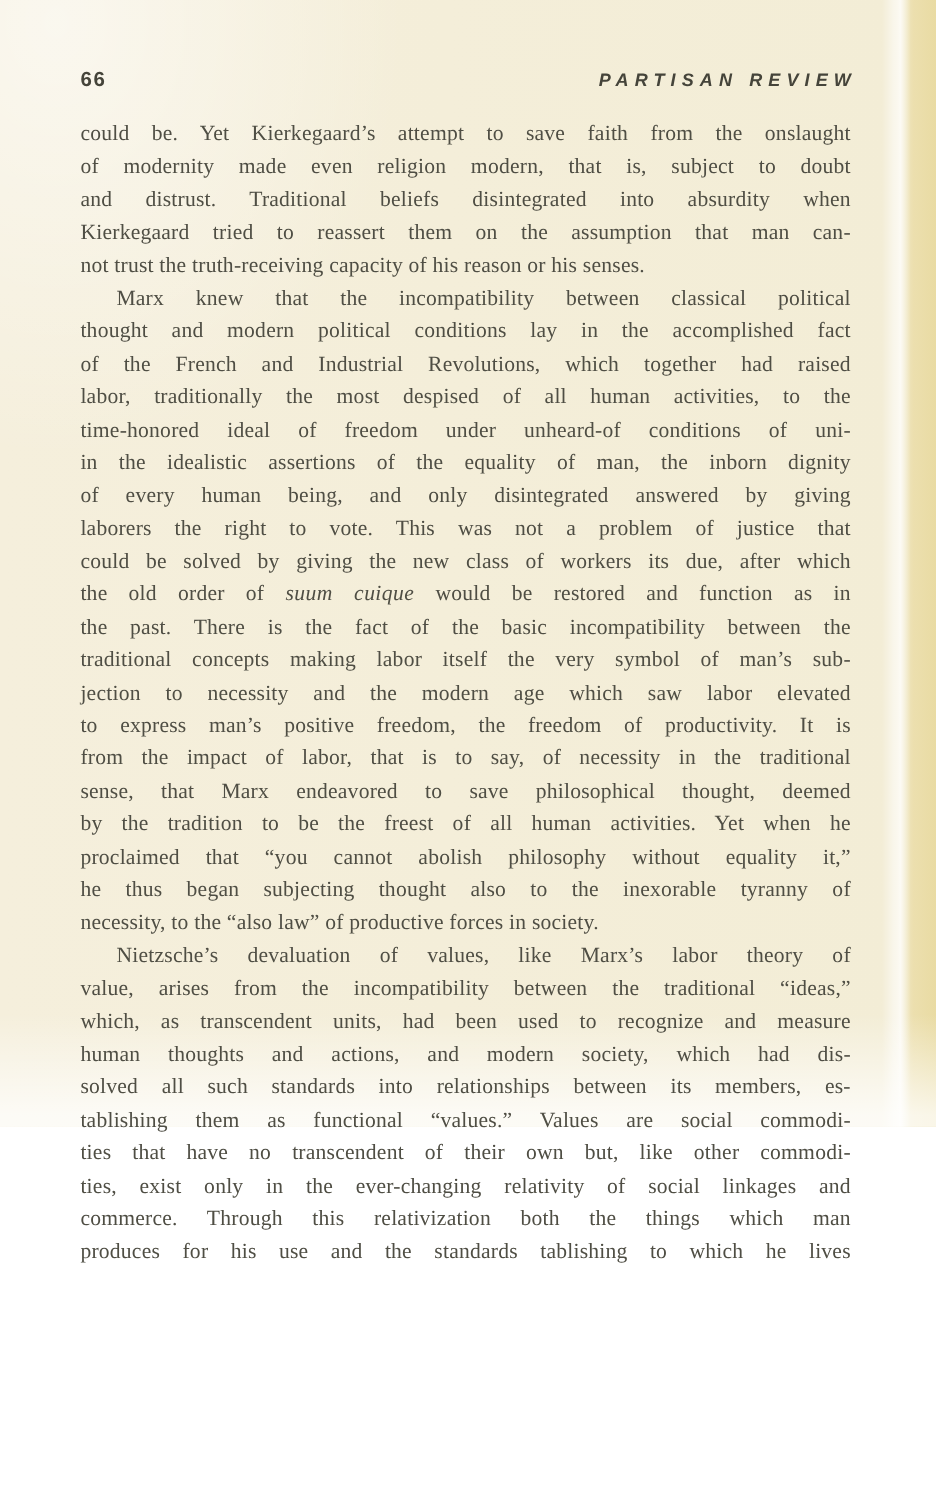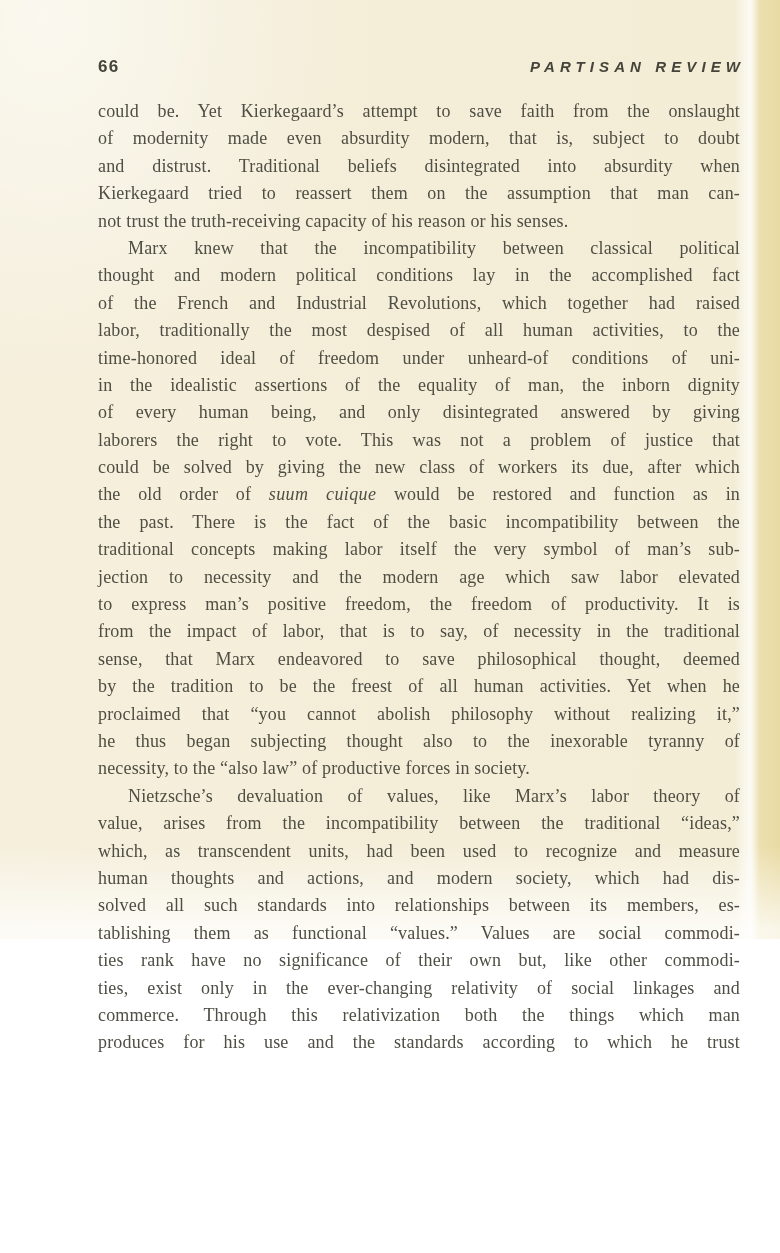--- a/index.html
+++ b/index.html
@@ -10,21 +10,21 @@
     width: 780px;
     height: 1253px;
     overflow: hidden;
     font-family: "Liberation Serif", serif;
   }
   .sheet {
     position: relative;
     width: 780px;
     height: 939px;
     box-sizing: border-box;
-    padding: 57px 35px 0 98px;
+    padding: 57px 35px 0 67px;
     background:
       radial-gradient(ellipse at 6% 2%, rgba(255,255,255,0.55) 0%, rgba(255,255,255,0) 28%),
       linear-gradient(to bottom, rgba(255,255,255,0) 90%, rgba(255,255,255,0.75) 99%),
       linear-gradient(to right, rgba(255,255,255,0) 94.2%, rgba(255,255,255,0.8) 96.2%, rgba(255,255,255,0) 97.3%),
       linear-gradient(to right, #f5efdc 0%, #f3edd6 95.5%, #ecdfae 97.6%, #e9dba3 100%);
   }
   .header {
     display: flex;
     justify-content: space-between;
     align-items: baseline;
@@ -76,21 +76,21 @@
 <body>
 
 <div class="sheet">
   <div class="header">
     <span class="pagenum">66</span>
     <span class="journal">PARTISAN REVIEW</span>
   </div>
   <div class="body-text" id="body-text">
       <div class="paragraph">
         <div class="line">could be. Yet Kierkegaard’s attempt to save faith from the onslaught</div>
-        <div class="line">of modernity made even absurdity modern, that is, subject to doubt</div>
+        <div class="line">of modernity made even religion modern, that is, subject to doubt</div>
         <div class="line">and distrust. Traditional beliefs disintegrated into absurdity when</div>
         <div class="line">Kierkegaard tried to reassert them on the assumption that man can-</div>
         <div class="line no-stretch">not trust the truth-receiving capacity of his reason or his senses.</div>
       </div>
       <div class="paragraph">
         <div class="line indent">Marx knew that the incompatibility between classical political</div>
         <div class="line">thought and modern political conditions lay in the accomplished fact</div>
         <div class="line">of the French and Industrial Revolutions, which together had raised</div>
         <div class="line">labor, traditionally the most despised of all human activities, to the</div>
         <div class="line">time-honored ideal of freedom under unheard-of conditions of uni-</div>
@@ -99,30 +99,30 @@
         <div class="line">laborers the right to vote. This was not a problem of justice that</div>
         <div class="line">could be solved by giving the new class of workers its due, after which</div>
         <div class="line">the old order of <i>suum cuique</i> would be restored and function as in</div>
         <div class="line">the past. There is the fact of the basic incompatibility between the</div>
         <div class="line">traditional concepts making labor itself the very symbol of man’s sub-</div>
         <div class="line">jection to necessity and the modern age which saw labor elevated</div>
         <div class="line">to express man’s positive freedom, the freedom of productivity. It is</div>
         <div class="line">from the impact of labor, that is to say, of necessity in the traditional</div>
         <div class="line">sense, that Marx endeavored to save philosophical thought, deemed</div>
         <div class="line">by the tradition to be the freest of all human activities. Yet when he</div>
-        <div class="line">proclaimed that “you cannot abolish philosophy without realizing it,”</div>
+        <div class="line">proclaimed that “you cannot abolish philosophy without equality it,”</div>
         <div class="line">he thus began subjecting thought also to the inexorable tyranny of</div>
         <div class="line no-stretch">necessity, to the “also law” of productive forces in society.</div>
       </div>
       <div class="paragraph">
         <div class="line indent">Nietzsche’s devaluation of values, like Marx’s labor theory of</div>
         <div class="line">value, arises from the incompatibility between the traditional “ideas,”</div>
         <div class="line">which, as transcendent units, had been used to recognize and measure</div>
         <div class="line">human thoughts and actions, and modern society, which had dis-</div>
         <div class="line">solved all such standards into relationships between its members, es-</div>
         <div class="line">tablishing them as functional “values.” Values are social commodi-</div>
-        <div class="line">ties rank have no significance of their own but, like other commodi-</div>
+        <div class="line">ties that have no transcendent of their own but, like other commodi-</div>
         <div class="line">ties, exist only in the ever-changing relativity of social linkages and</div>
         <div class="line">commerce. Through this relativization both the things which man</div>
-        <div class="line">produces for his use and the standards according to which he trust</div>
+        <div class="line">produces for his use and the standards tablishing to which he lives</div>
       </div>
     </div>
 </div>
 
 </body></html>

